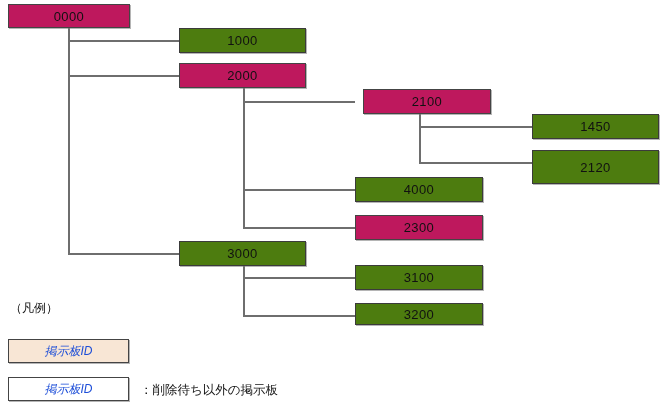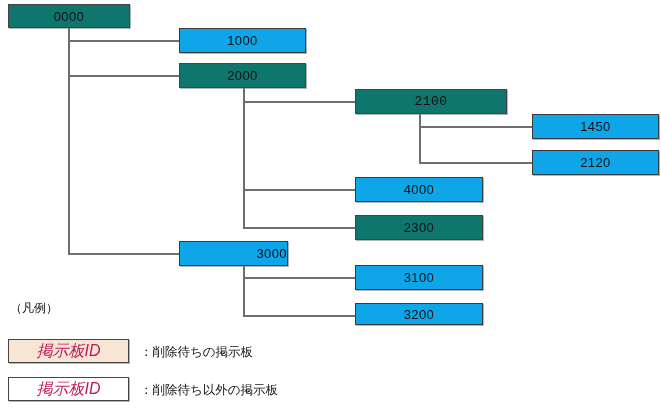--- a/index.html
+++ b/index.html
@@ -21,31 +21,31 @@
     top: 0;
     width: 661px;
     height: 409px;
   }
 
   
   .node {
     position: absolute;
     box-sizing: border-box;
     border: 1px solid #444444;
-    background: #0f766e;
+    background: #be185d;
     display: flex;
     align-items: center;
     justify-content: center;
     font-size: 13px;
     color: #111111;
     letter-spacing: 0.4px;
     box-shadow: 1px 1px 0 rgba(120,120,120,0.55);
   }
   .node.filled {
-    background: #0ea5e9;
+    background: #4d7c0f;
     border-color: #3b3b3b;
   }
   .node-label {
     line-height: 1;
     pointer-events: none;
   }
 
   
   .conn {
     position: absolute;
@@ -62,23 +62,23 @@
     white-space: nowrap;
   }
   .legend-box {
     position: absolute;
     box-sizing: border-box;
     border: 1px solid #444444;
     background: #ffffff;
     display: flex;
     align-items: center;
     justify-content: center;
-    font-size: 16px;
+    font-size: 12px;
     font-style: italic;
-    color: #be185d;
+    color: #1d4ed8;
     box-shadow: 1px 1px 0 rgba(120,120,120,0.55);
   }
   .legend-box.filled {
     background: #f8e6d5;
   }
   .legend-desc {
     position: absolute;
     font-size: 12.5px;
     color: #111111;
     white-space: nowrap;
@@ -107,50 +107,49 @@
   <div id="node-layer">
       <div class="node" style="left: 8px; top: 4px; width: 122px; height: 24px;">
         <span class="node-label">0000</span>
       </div>
       <div class="node filled" style="left: 179px; top: 28px; width: 127px; height: 25px;">
         <span class="node-label">1000</span>
       </div>
       <div class="node" style="left: 179px; top: 63px; width: 127px; height: 25px;">
         <span class="node-label">2000</span>
       </div>
-      <div class="node" style="left: 355px; top: 89px; width: 152px; height: 25px; font-family: Liberation Mono, monospace;">
+      <div class="node" style="left: 363px; top: 89px; width: 128px; height: 25px;">
         <span class="node-label">2100</span>
       </div>
       <div class="node filled" style="left: 532px; top: 114px; width: 127px; height: 25px;">
         <span class="node-label">1450</span>
       </div>
-      <div class="node filled" style="left: 532px; top: 150px; width: 127px; height: 25px;">
+      <div class="node filled" style="left: 532px; top: 150px; width: 127px; height: 34px;">
         <span class="node-label">2120</span>
       </div>
       <div class="node filled" style="left: 355px; top: 177px; width: 128px; height: 25px;">
         <span class="node-label">4000</span>
       </div>
       <div class="node" style="left: 355px; top: 215px; width: 128px; height: 25px;">
         <span class="node-label">2300</span>
       </div>
-      <div class="node filled" style="left: 179px; top: 241px; width: 109px; height: 25px; justify-content: flex-end;">
+      <div class="node filled" style="left: 179px; top: 241px; width: 127px; height: 25px;">
         <span class="node-label">3000</span>
       </div>
       <div class="node filled" style="left: 355px; top: 265px; width: 128px; height: 25px;">
         <span class="node-label">3100</span>
       </div>
       <div class="node filled" style="left: 355px; top: 303px; width: 128px; height: 22px;">
         <span class="node-label">3200</span>
       </div>
     </div>
 
   <div class="legend-title" style="left:10px; top:300px;">（凡例）</div>
 
   <div class="legend-box filled" style="left:8px; top:339px; width:121px; height:24px;">
     <span>掲示板ID</span>
   </div>
-  <div class="legend-desc" style="left:140px; top:344px;">：削除待ちの掲示板</div>
 
   <div class="legend-box" style="left:8px; top:377px; width:121px; height:24px;">
     <span>掲示板ID</span>
   </div>
   <div class="legend-desc" style="left:140px; top:382px;">：削除待ち以外の掲示板</div>
 </div>
 
 </body></html>

